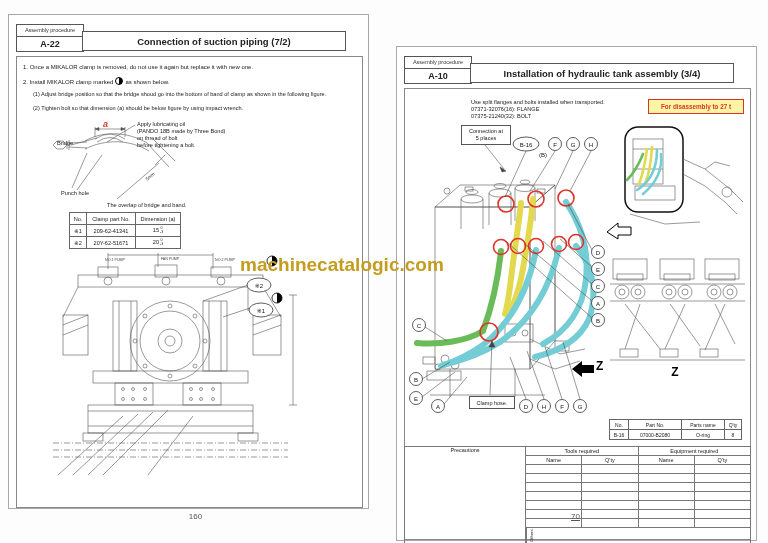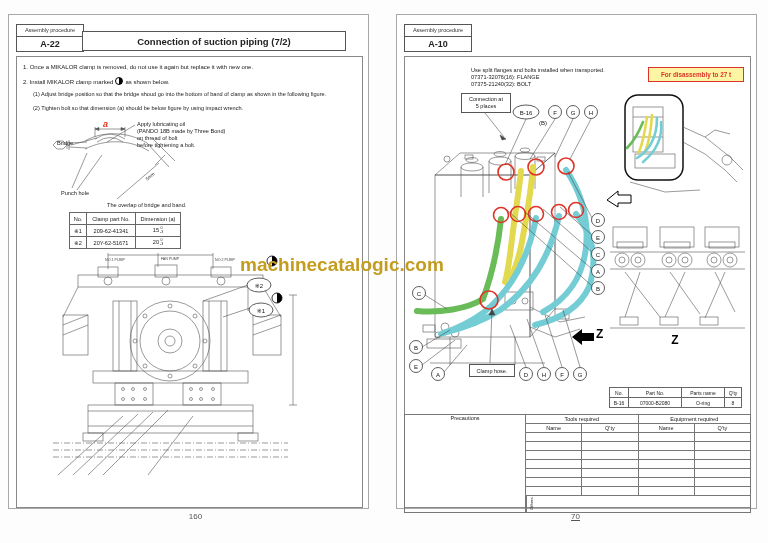--- a/index.html
+++ b/index.html
@@ -1,20 +1,20 @@
 <!DOCTYPE html>
 <html style="--watermark-gold: #C49C1E; --hose-yellow: #E3D94F; --hose-cyan: #74CDD5; --hose-green: #69BC58; --marker-red: #DD3328;"><head>
 <meta charset="utf-8">
 <style>
   html,body{margin:0;padding:0;background:#fdfdfd;}
   #canvas{position:relative;width:768px;height:543px;background:#fdfdfd;overflow:hidden;
           font-family:"Liberation Sans","DejaVu Sans",sans-serif;color:#222;}
   .page{position:absolute;top:14px;width:359px;height:493px;background:#fff;border:1px solid #a8a8a8;}
   #left-page{left:8px;}
-  #right-page{left:396px;}
+  #right-page{left:396px;margin-top:32px;}
   .proc-box{position:absolute;left:7px;top:9px;width:66px;height:26px;border:1px solid #555;background:#fff;}
   .proc-label{height:11px;line-height:11px;text-align:center;font-size:5.5px;border-bottom:1px solid #555;color:#333;}
   .proc-code{height:14px;line-height:14px;text-align:center;font-size:9px;font-weight:bold;}
   .title-box{position:absolute;left:73px;top:16px;width:262px;height:18px;border:1px solid #555;
              display:flex;align-items:center;justify-content:center;font-size:9.5px;font-weight:bold;background:#fff;}
   .content{position:absolute;left:7px;top:41px;width:345px;height:450px;border:1px solid #888;background:#fff;}
   .txt{position:absolute;font-size:6px;white-space:nowrap;color:#222;}
   .txt-sm{position:absolute;font-size:5.6px;white-space:nowrap;color:#222;}
   .pre{white-space:pre-line;}
   .mark-halfcircle{display:inline-block;width:6px;height:6px;border:1px solid #000;border-radius:50%;
@@ -233,20 +233,21 @@
         <text class="co-txt" x="208" y="59.5" text-anchor="middle">※1</text>
       </svg>
     </div>
   </div>
 
   <div class="page" id="right-page">
     <div class="proc-box">
       <div class="proc-label">Assembly procedure</div>
       <div class="proc-code">A-10</div>
     </div>
+    <div class="title-box">Installation of hydraulic tank assembly (3/4)</div>
 
     <div class="content">
       <div class="txt-sm" style="left:66px;top:10px;">Use split flanges and bolts installed when transported.</div>
       <div class="txt-sm" style="left:66px;top:17px;">07371-32076(16): FLANGE</div>
       <div class="txt-sm" style="left:66px;top:24px;">07375-21240(32): BOLT</div>
       <div class="warnbox">For disassembly to 27 t</div>
       <div class="note-box pre" style="left:56px;top:36px;width:48px;height:18px;line-height:7px;">Connection at
 5 places</div>
       <div class="note-box" style="left:64px;top:307px;width:44px;height:11px;">Clamp hose.</div>
 

